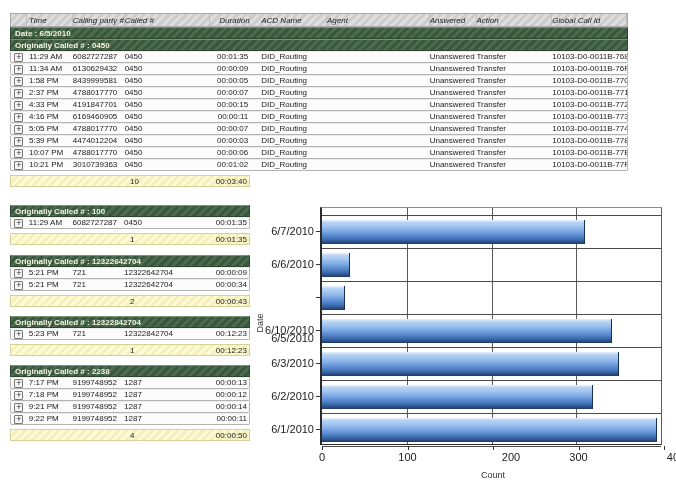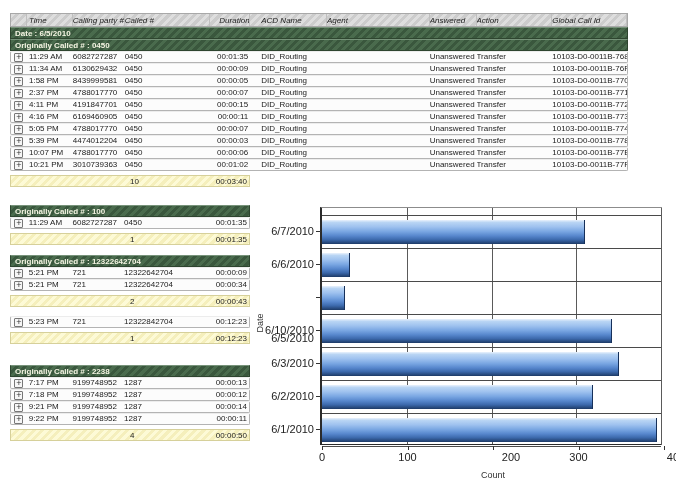--- a/index.html
+++ b/index.html
@@ -134,21 +134,21 @@
         <span class="c c-cld">0450</span>
         <span class="c c-dur">00:00:07</span>
         <span class="c c-acd">DID_Routing</span>
         <span class="c c-agt"></span>
         <span class="c c-ans">Unanswered</span>
         <span class="c c-act">Transfer</span>
         <span class="c c-gid">10103-D0-0011B-771</span>
       </div>
       <div class="row">
         <span class="c c-exp"><span class="plus">+</span></span>
-        <span class="c c-time">4:11 PM</span>
+        <span class="c c-time">4:33 PM</span>
         <span class="c c-call">4191847701</span>
         <span class="c c-cld">0450</span>
         <span class="c c-dur">00:00:15</span>
         <span class="c c-acd">DID_Routing</span>
         <span class="c c-agt"></span>
         <span class="c c-ans">Unanswered</span>
         <span class="c c-act">Transfer</span>
         <span class="c c-gid">10103-D0-0011B-772</span>
       </div>
       <div class="row">
@@ -265,20 +265,21 @@
   <div class="sum-row">
     <span class="c c-exp"></span>
       <span class="c c-time"></span>
       <span class="c c-call"></span>
     <span class="c c-cld" style="padding-left:6px">2</span>
     <span class="c c-dur">00:00:43</span>
   </div>
 </div>
 
 <div class="tbl mini" style="top:316px">
+  <div class="band">Originally Called # : 12322842704</div>
   <div class="rows">
       <div class="row">
         <span class="c c-exp"><span class="plus">+</span></span>
         <span class="c c-time">5:23 PM</span>
         <span class="c c-call">721</span>
         <span class="c c-cld">12322842704</span>
         <span class="c c-dur">00:12:23</span>
       </div>
     </div>
     <div class="spacer"></div>

